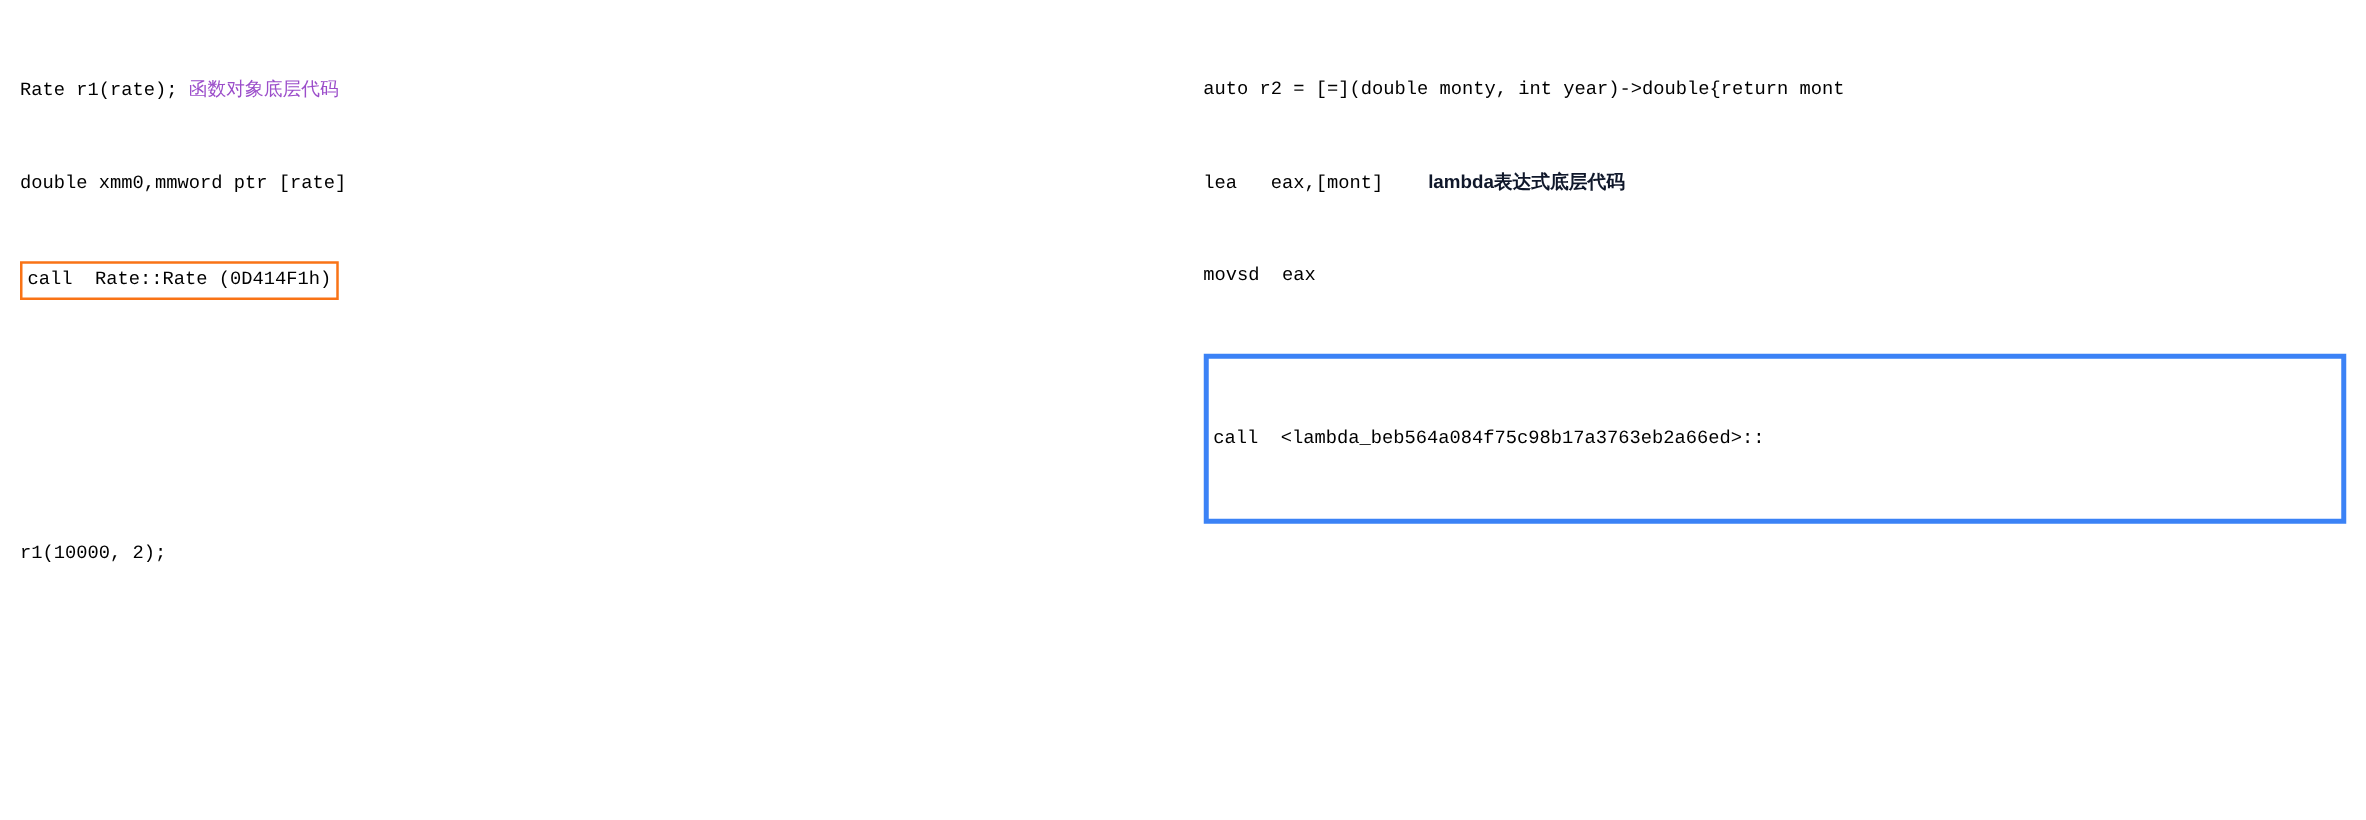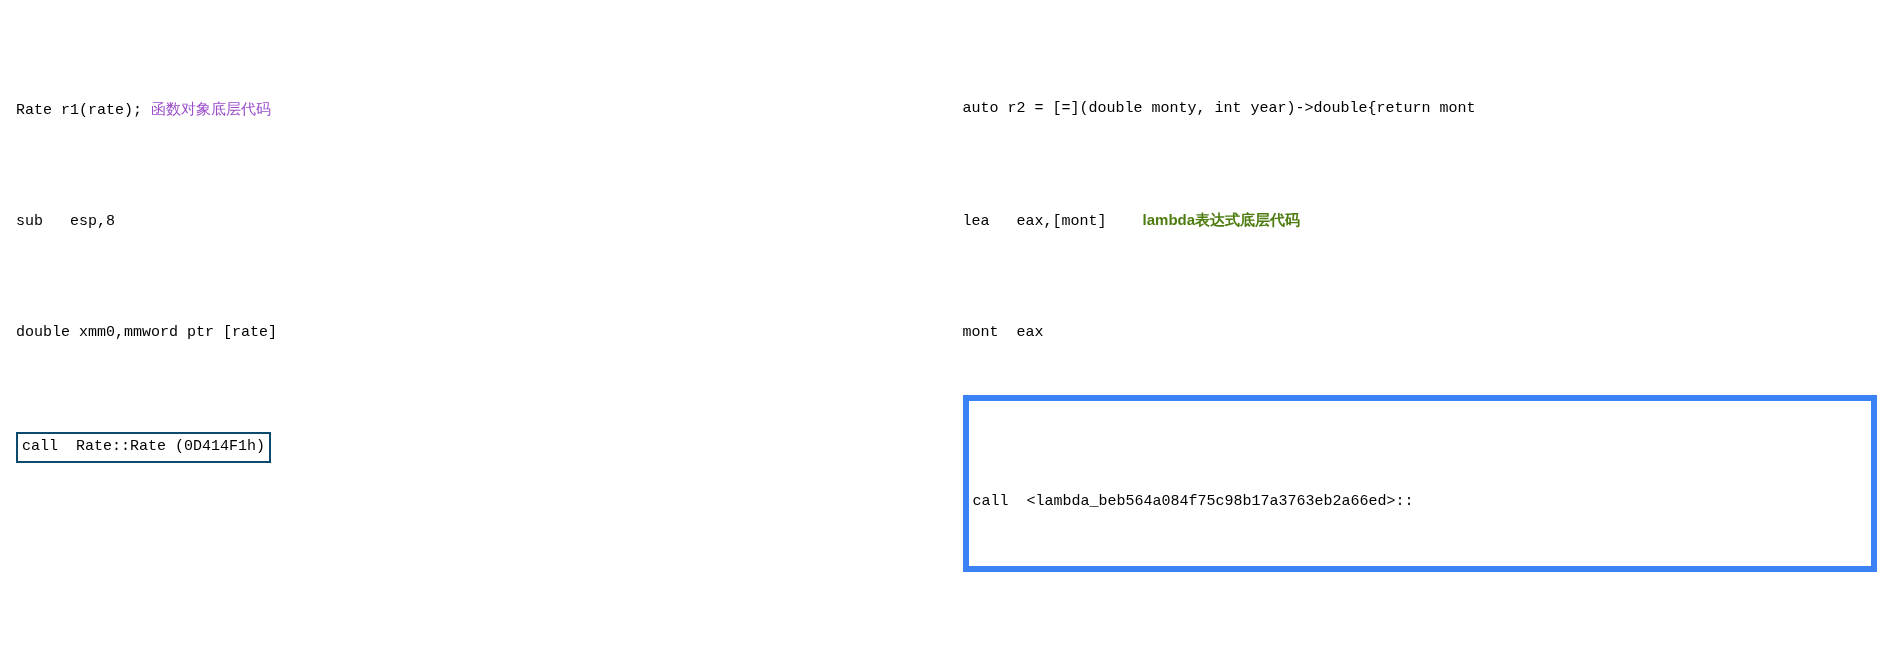--- a/index.html
+++ b/index.html
@@ -19,59 +19,57 @@
     .column {
       flex: 1;
       min-width: 0;
     }
     .code-block {
       line-height: 1.65;
       white-space: pre;
     }
     .code-line {
       display: block;
-      margin-top: 37px;
     }
     .highlight-purple {
       color: #9b4dca;
       font-family: 'SimSun', 'Microsoft YaHei', sans-serif;
       font-size: 15px;
       font-weight: normal;
     }
     .boxed-blue {
       display: inline-block;
-      border: 2px solid #0c4a6e;
+      border: 2px solid #f97316;
       padding: 1px 4px;
       text-align: right;
     }
     .boxed-purple {
-      border: 6px solid #3b82f6;
+      border: 4px solid #3b82f6;
       padding: 2px 4px;
       display: block;
       margin-top: 0;
     }
     .section-gap {
       margin-top: 18px;
     }
     .lambda-label {
-      color: #4d7c0f;
+      color: #0f172a;
       font-family: 'SimSun', 'Microsoft YaHei', sans-serif;
       font-size: 15px;
       font-weight: bold;
     }
   </style>
 </head>
 <body>
 
 <div class="main-container">
 
   <div class="column">
     <div class="code-block">
       <span class="code-line"><span>Rate r1(rate); </span><span class="highlight-purple">函数对象底层代码</span></span>
-      <span class="code-line">sub   esp,8</span>
       <span class="code-line">double xmm0,mmword ptr [rate]</span>
       <span class="code-line"><span class="boxed-blue">call  Rate::Rate (0D414F1h)</span></span>
     </div>
 
     <div class="code-block section-gap">
       <span class="code-line">&nbsp;</span>
       <span class="code-line">r1(10000, 2);</span>
       
       
       
@@ -80,21 +78,21 @@
       
       
       
     </div>
   </div>
 
   <div class="column">
     <div class="code-block">
       <span class="code-line">auto r2 = [=](double monty, int year)-&gt;double{return mont</span>
       <span class="code-line"><span>lea   eax,[mont]    </span><span class="lambda-label">lambda表达式底层代码</span></span>
-      <span class="code-line">mont  eax</span>
+      <span class="code-line">movsd  eax</span>
       <div class="boxed-purple">
         <span class="code-line">call  &lt;lambda_beb564a084f75c98b17a3763eb2a66ed&gt;::</span>
       </div>
     </div>
 
     <div class="code-block section-gap">
       
       
       
       

